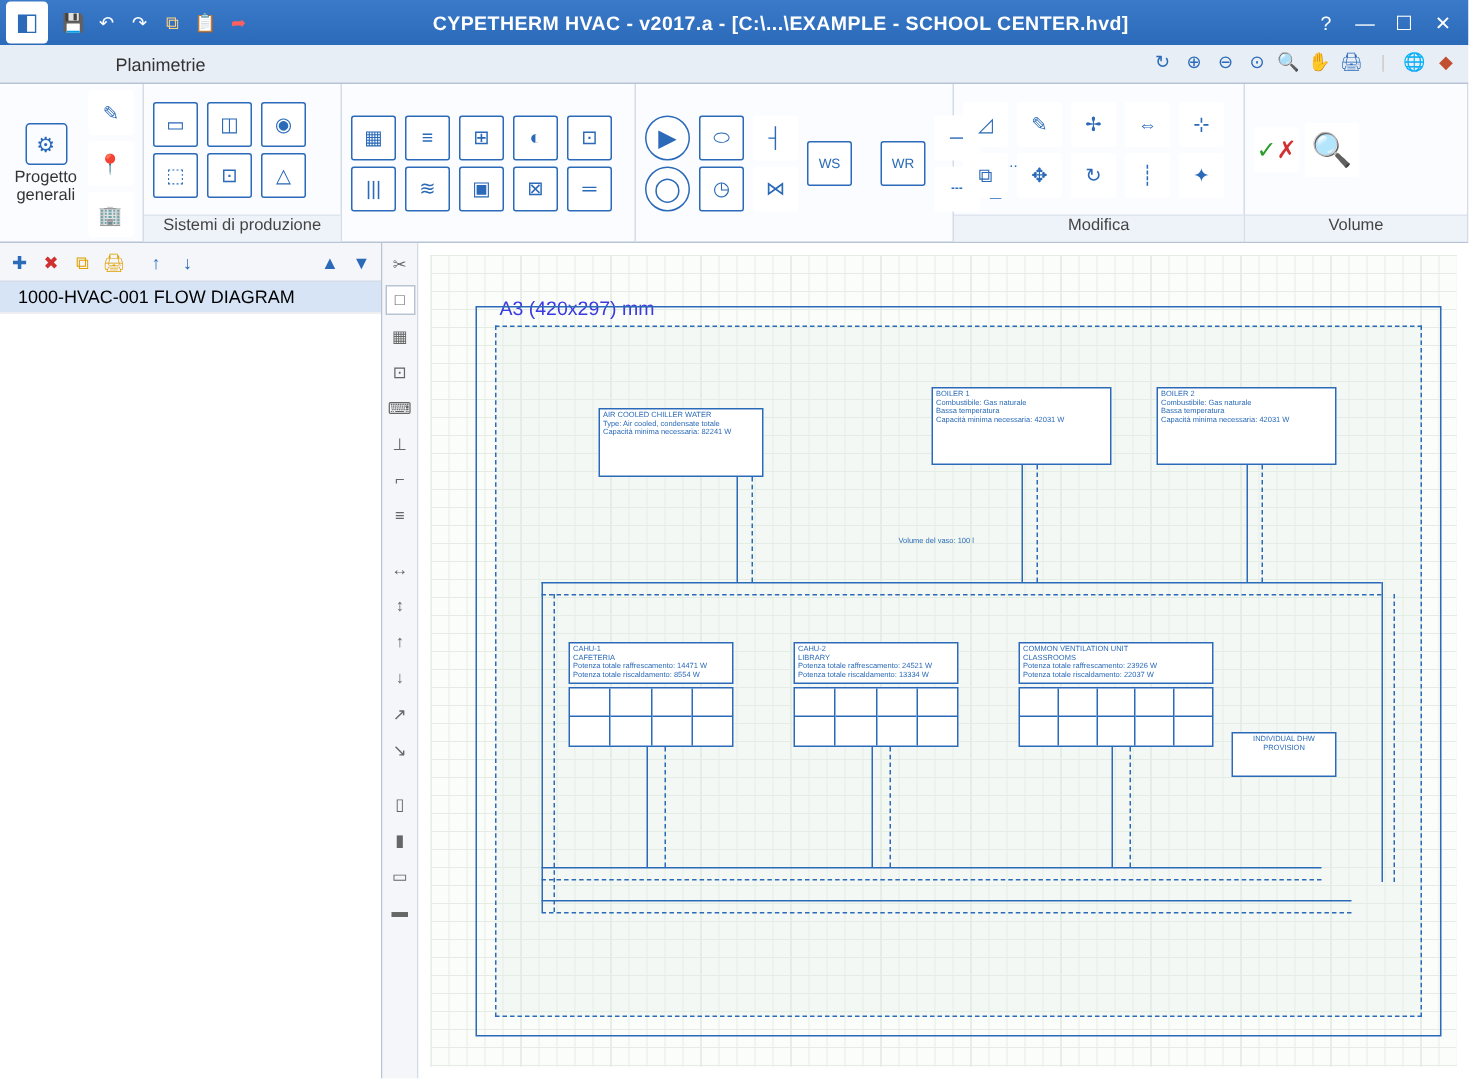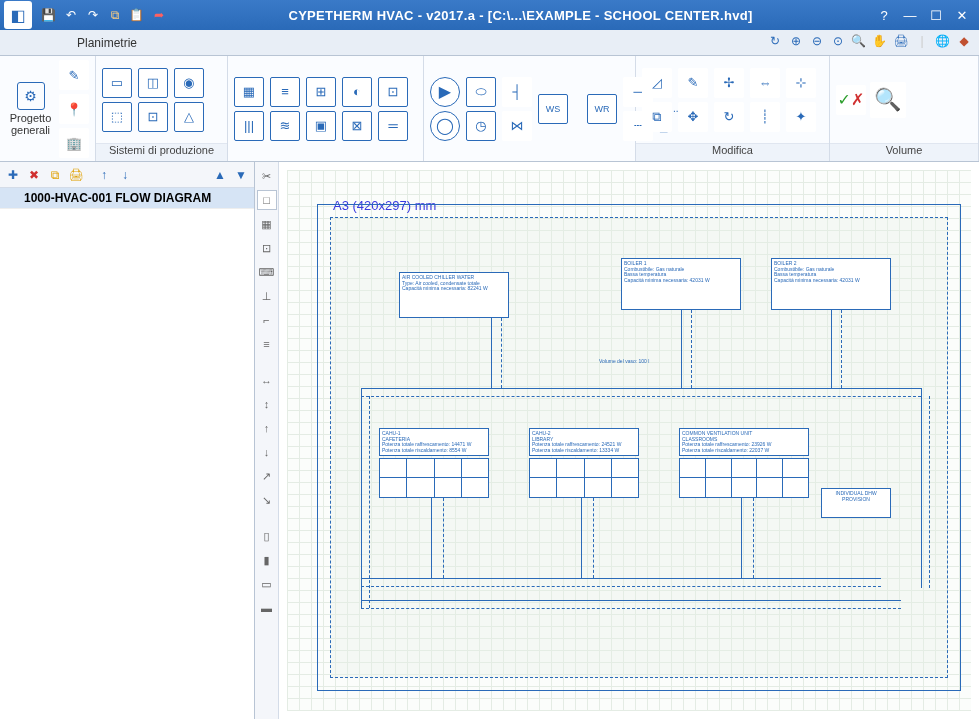--- a/index.html
+++ b/index.html
@@ -33,21 +33,21 @@
 .ic-sm { width:30px; height:30px; border:1.5px solid #2a6ab8; border-radius:2px; display:flex;align-items:center;justify-content:center; color:#2a6ab8; font-size:13px; cursor:pointer; background:#fff;}
 .ic-sm.noborder { border:none; }
 .ic-circle { width:30px;height:30px;border:1.5px solid #2a6ab8;border-radius:50%; display:flex;align-items:center;justify-content:center;color:#2a6ab8;cursor:pointer;background:#fff;}
 
 
 .main { height:557px; display:flex; background:#fff;}
 .leftpanel { width:255px; border-right:1px solid #b8c4d4; display:flex; flex-direction:column; }
 .lp-toolbar { height:26px; background:#f4f6fa; border-bottom:1px solid #d4dce8; display:flex; align-items:center; padding:0 4px; gap:3px;}
 .lp-ico { width:18px;height:18px;display:flex;align-items:center;justify-content:center;font-size:12px;cursor:pointer;color:#2a6ab8;}
 .lp-list { flex:1; background:#fff; overflow:auto;}
-.lp-item { padding:3px 24px; font-size:12px; background:#d6e4f5; cursor:pointer; border-bottom:1px solid #eee;font-weight:bold;}
+.lp-item { padding:3px 12px; font-size:12px; background:#d6e4f5; cursor:pointer; border-bottom:1px solid #eee;}
 .vtoolbar { width:24px; background:#f4f6fa; border-right:1px solid #d4dce8; display:flex; flex-direction:column; align-items:center; padding-top:4px; gap:4px;}
 .vt-btn { width:20px;height:20px;display:flex;align-items:center;justify-content:center;font-size:11px;color:#666;cursor:pointer;}
 .vt-btn.sel { background:#fff; border:1px solid #b8c4d4;}
 .canvas-wrap { flex:1; background:#fff; position:relative; overflow:hidden;}
 .canvas { position:absolute; inset:8px;
   background-color:#fbfdfb;
   background-image:
    linear-gradient(#e4ece4 1px, transparent 1px),
    linear-gradient(90deg,#e4ece4 1px, transparent 1px),
    linear-gradient(#d2e0d2 1px, transparent 1px),

